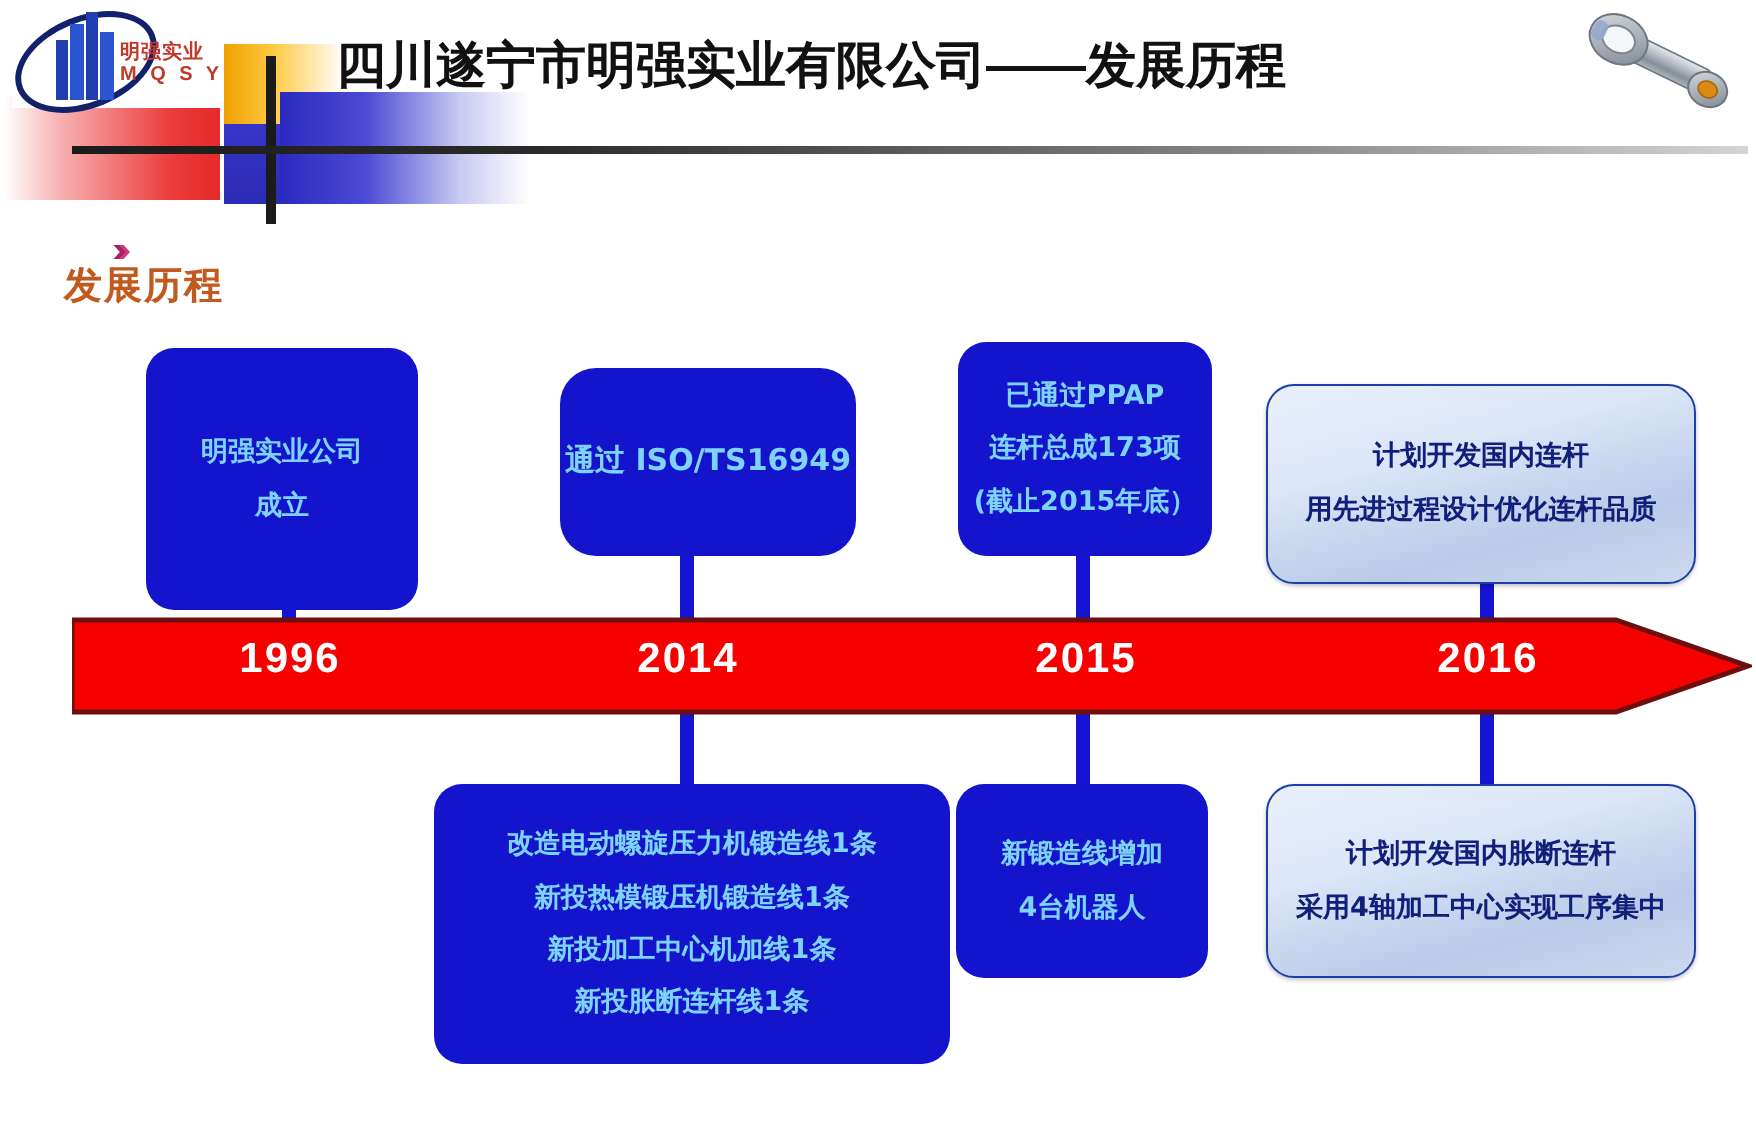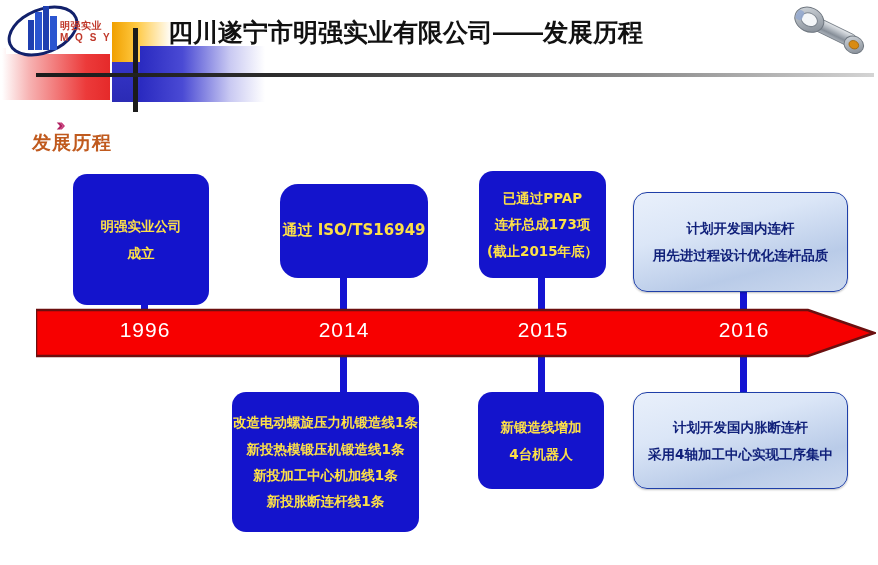--- a/index.html
+++ b/index.html
@@ -49,30 +49,30 @@
   
   .sec{position:absolute;left:32px;top:122px;height:34px;display:flex;align-items:center;flex-direction:column;}
   .chev{width:34px;height:30px;margin-right:22px;}
   .sec-label{font-size:19px;font-weight:bold;color:#c05a1e;
     font-family:"DejaVu Sans","Liberation Sans",sans-serif;letter-spacing:1px;}
 
   
   .arrow{position:absolute;left:36px;top:308px;width:840px;height:50px;}
 
   .year{position:absolute;top:318px;color:#ffffff;font-size:21px;
-    font-weight:normal;text-align:center;width:120px;
+    font-weight:bold;text-align:center;width:120px;
     font-family:"Liberation Sans",sans-serif;letter-spacing:1px;}
 
   
   .conn{position:absolute;width:7px;background:#1414d2;}
 
   
   .box{position:absolute;box-sizing:border-box;display:flex;flex-direction:column;
        align-items:center;justify-content:center;border-radius:14px;text-align:center;}
-  .box-dark{background:#1414cc;color:#fde047;}
+  .box-dark{background:#1414cc;color:#7dd3fc;}
   .box-dark .ln{font-size:13.5px;font-weight:bold;line-height:1.95;
        font-family:"DejaVu Sans","Liberation Sans",sans-serif;white-space:nowrap;}
   .box-light{background:linear-gradient(165deg,#e9f0fb 0%,#dbe6f7 35%,#b9cbe8 72%,#ccd9ee 100%);
        border:1.6px solid #1f3fa8;color:#10207a;
        box-shadow:0 1px 2px rgba(0,0,0,.25);}
   .box-light .ln{font-size:13.5px;font-weight:bold;line-height:2.0;
        font-family:"DejaVu Sans","Liberation Sans",sans-serif;white-space:nowrap;}
   .box-dark .ln.big{font-size:15px;}
 </style>
 </head>
@@ -166,21 +166,21 @@
 
   <svg class="arrow" viewBox="0 0 840 50" preserveAspectRatio="none">
     <polygon points="0,2 772,2 838,25 772,48 0,48" fill="#f70000" stroke="#6b0f0f" stroke-width="2.5"></polygon>
   </svg>
 
   <div class="year" style="left:85px;">1996</div>
   <div class="year" style="left:284px;">2014</div>
   <div class="year" style="left:483px;">2015</div>
   <div class="year" style="left:684px;">2016</div>
 
-  <div class="box box-dark" style="left:232px;top:392px;width:187px;height:140px;">
+  <div class="box box-dark" style="left:217px;top:392px;width:258px;height:140px;">
     <div class="ln">改造电动螺旋压力机锻造线1条</div>
     <div class="ln">新投热模锻压机锻造线1条</div>
     <div class="ln">新投加工中心机加线1条</div>
     <div class="ln">新投胀断连杆线1条</div>
   </div>
 
   <div class="box box-dark" style="left:478px;top:392px;width:126px;height:97px;">
     <div class="ln">新锻造线增加</div>
     <div class="ln">4台机器人</div>
   </div>

